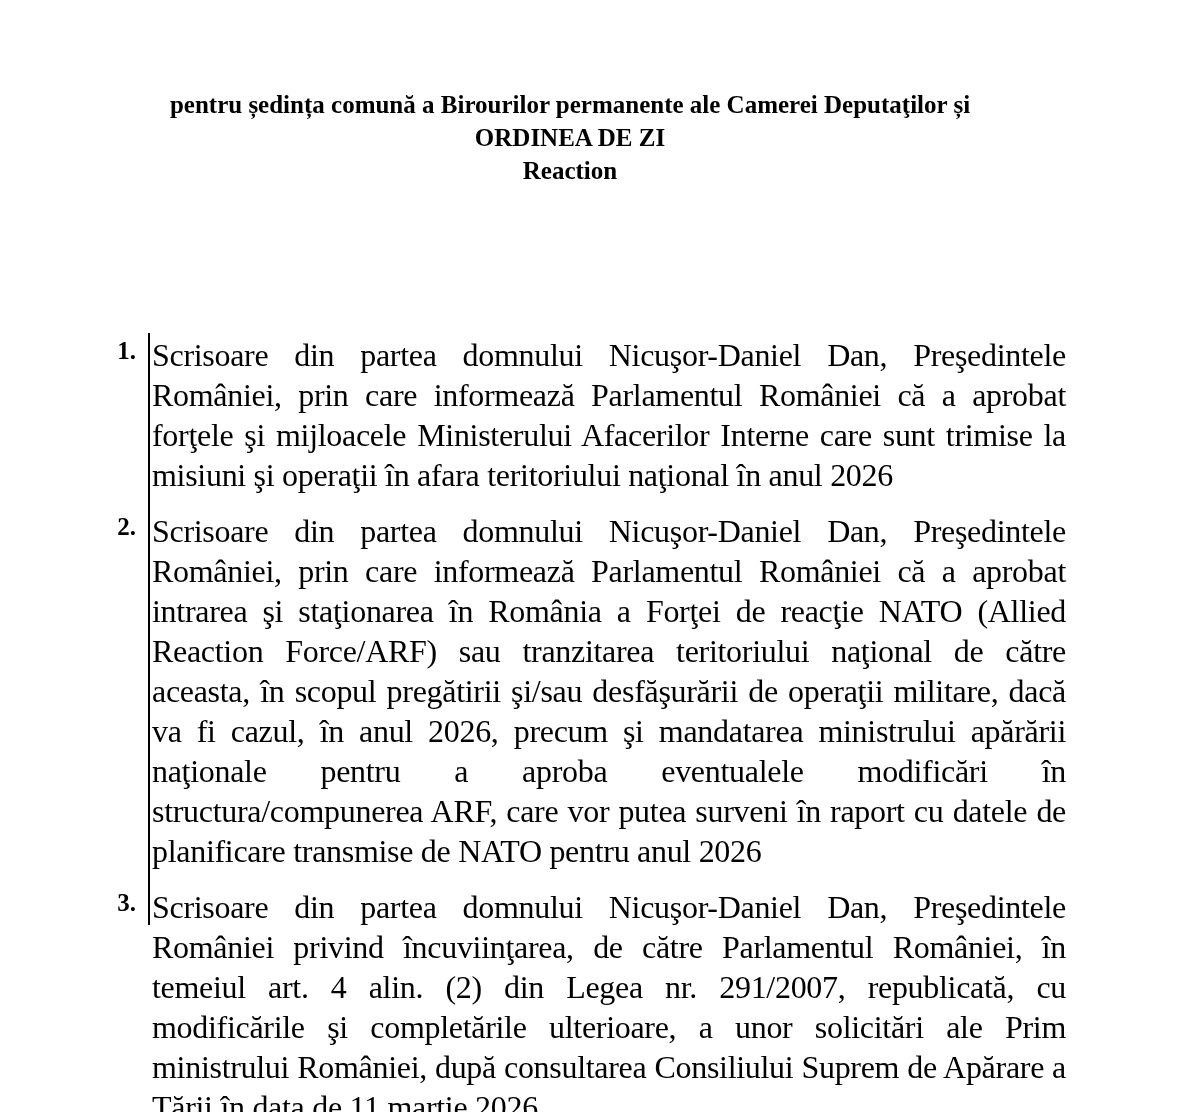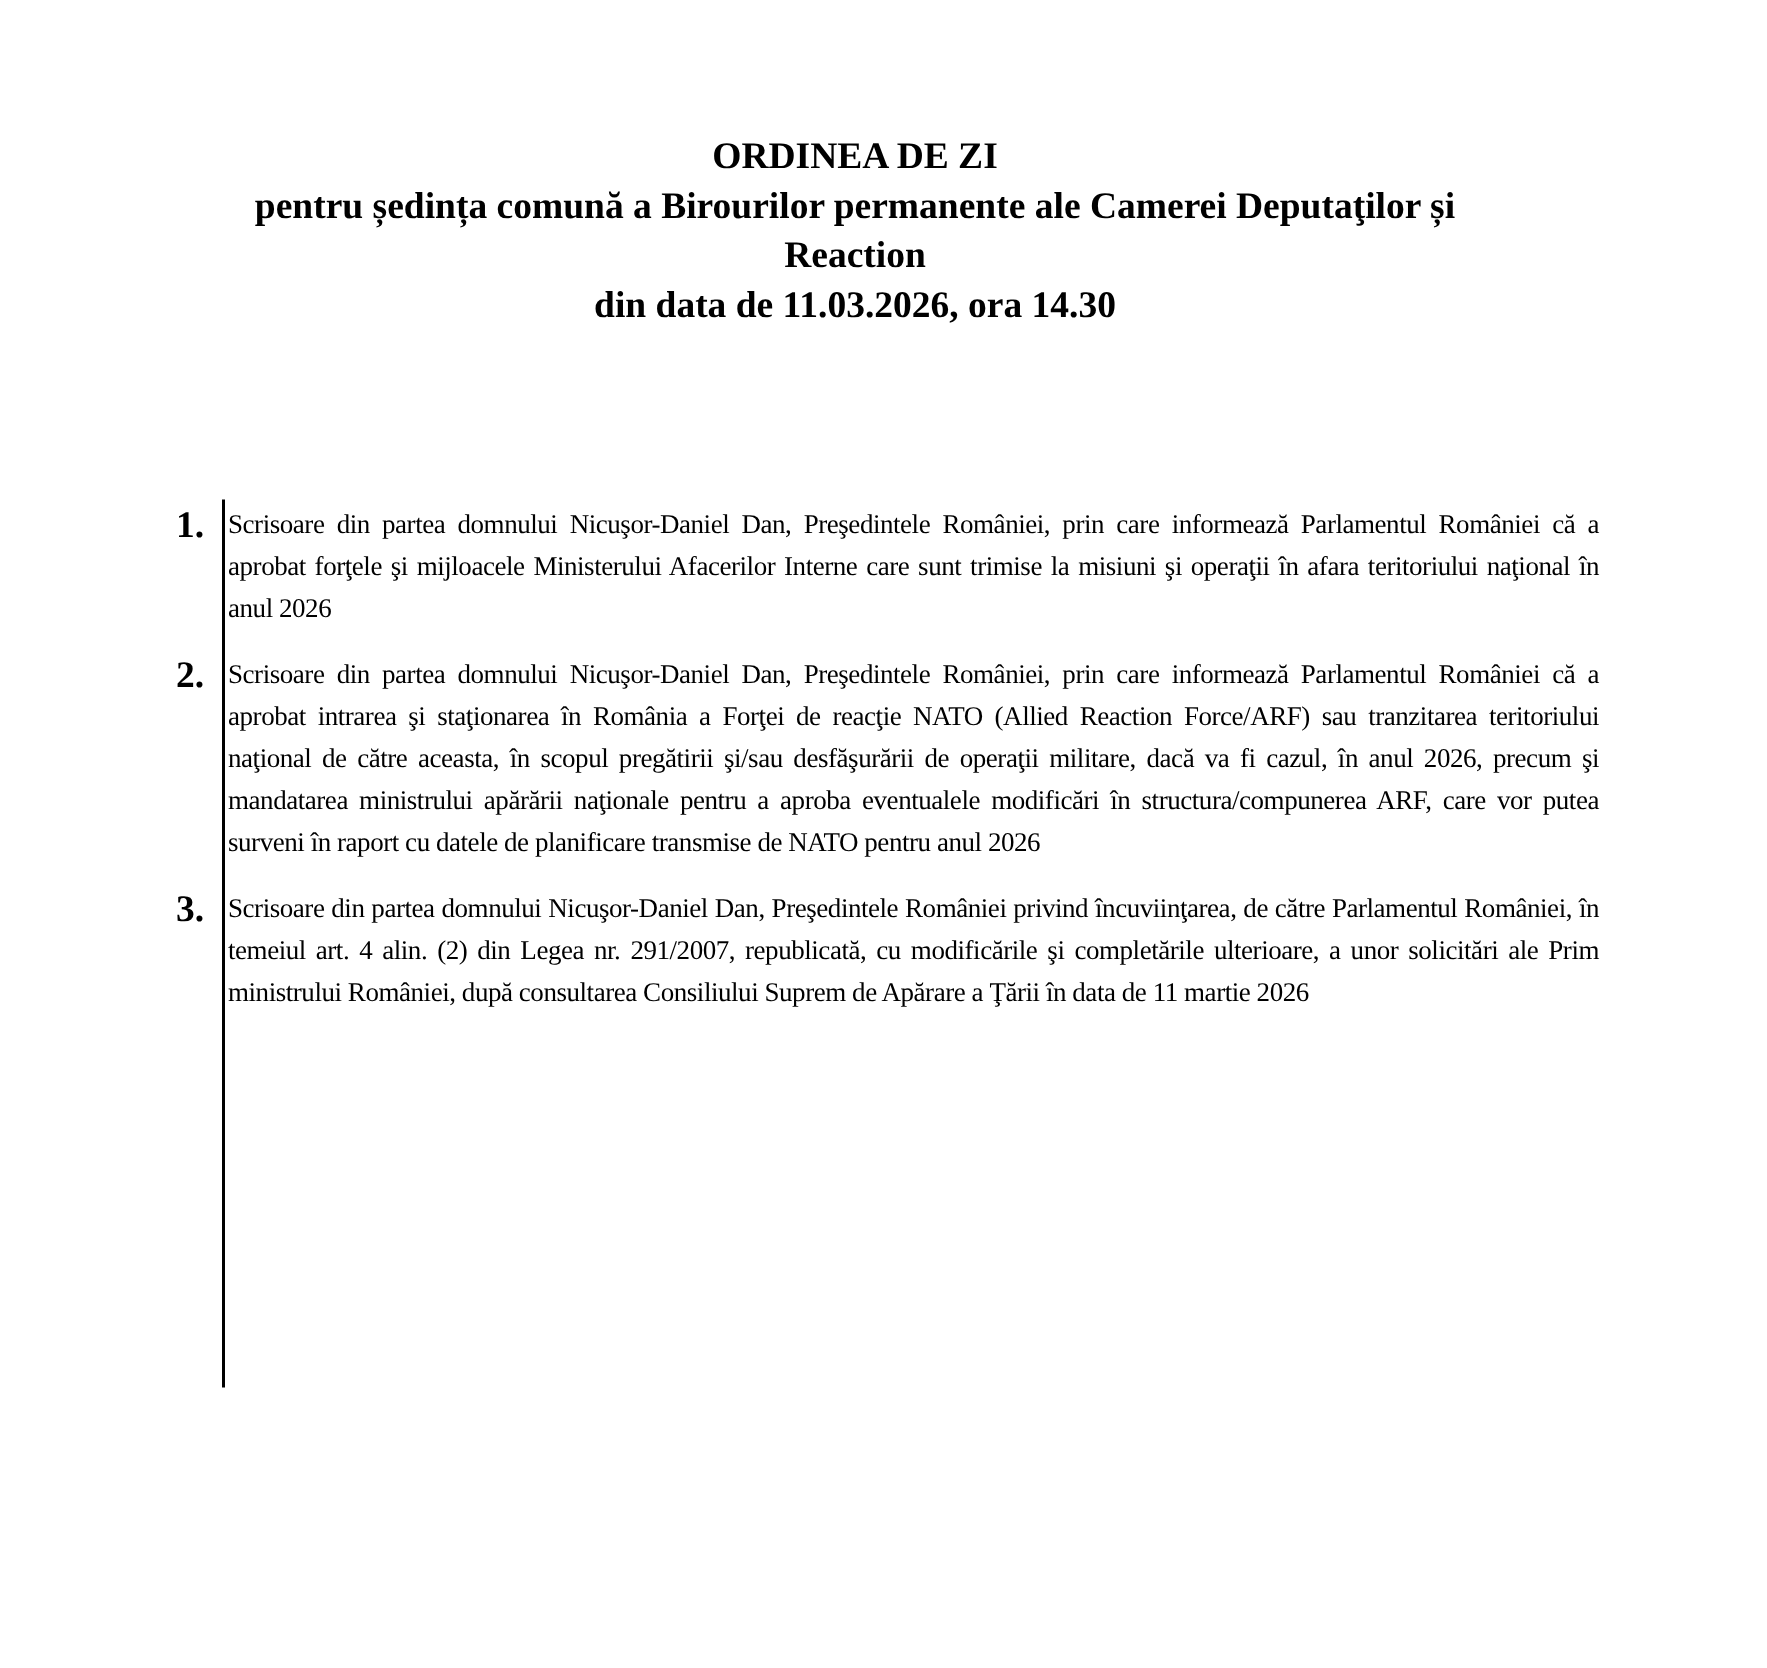--- a/index.html
+++ b/index.html
@@ -49,35 +49,34 @@
       width: 36px;
       text-align: right;
       padding-right: 16px;
       font-weight: bold;
       font-size: 25px;
       line-height: 32px;
       flex: 0 0 auto;
     }
     .text {
       flex: 1 1 auto;
-      font-size: 18px;
-      line-height: 28px;
+      font-size: 32px;
+      line-height: 40px;
       text-align: justify;
       padding-left: 0;
       letter-spacing: -0.3px;
     }
   </style>
 </head>
 <body>
 
 <div class="header">
+  <div>pentru ședința comună a Birourilor permanente ale Camerei Deputaţilor și</div>
   <div>ORDINEA DE ZI</div>
-  <div>pentru ședința comună a Birourilor permanente ale Camerei Deputaţilor și</div>
   <div>Reaction</div>
-  <div>din data de 11.03.2026, ora 14.30</div>
 </div>
 
 <div class="vline"></div>
 
 <div class="items">
   <div class="item">
     <div class="num">1.</div>
     <div class="text">Scrisoare din partea domnului Nicuşor-Daniel Dan, Preşedintele României, prin care informează Parlamentul României că a aprobat forţele şi mijloacele Ministerului Afacerilor Interne care sunt trimise la misiuni şi operaţii în afara teritoriului naţional în anul 2026</div>
   </div>
   <div class="item">

